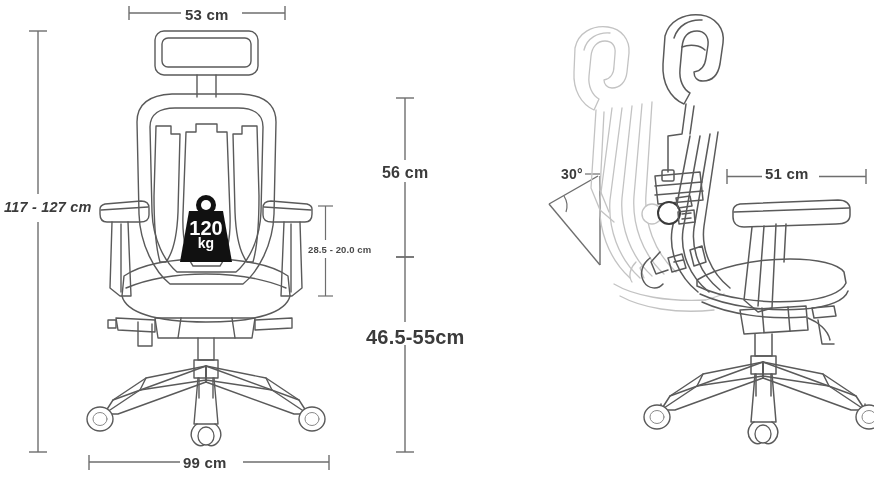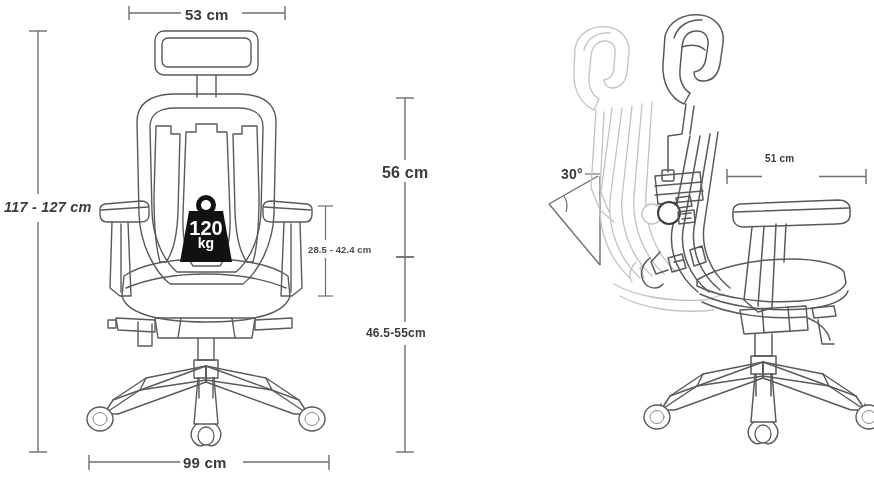--- a/index.html
+++ b/index.html
@@ -16,23 +16,23 @@
     font-weight:bold;
     color:#3b3b3b;
     white-space:nowrap;
     letter-spacing:0.2px;
     line-height:1;
   }
   #t53   {left:185px; top:7px;   font-size:15px;}
   #t74   {left:183px; top:455px; font-size:15px;}
   #t117  {left:4px;   top:200px; font-size:14.5px;font-style:italic;}
   #t56   {left:382px; top:165px; font-size:16px;}
-  #t4655 {left:366px; top:327px; font-size:12px;}
+  #t4655 {left:366px; top:327px; font-size:20px;}
   #t2835 {left:308px; top:245px; font-size:9.5px; color:#4a4a4a; letter-spacing:0.1px;}
-  #t51   {left:765px; top:154px; font-size:10px;}
+  #t51   {left:765px; top:166px; font-size:15px;}
   #t22   {left:561px; top:167px; font-size:14px;}
   #wlabel120{
     position:absolute;left:183px;top:218px;width:46px;
     text-align:center;color:#fff;font-weight:bold;font-size:20px;
     font-family:"Liberation Sans", sans-serif;line-height:1;
   }
   #wlabelkg{
     position:absolute;left:183px;top:236px;width:46px;
     text-align:center;color:#fff;font-weight:bold;font-size:14px;
     font-family:"Liberation Sans", sans-serif;line-height:1;
@@ -319,20 +319,20 @@
                C 765 445, 771 445, 775 440 C 780 434, 778 426, 772 422"></path>
       <ellipse cx="763" cy="434" rx="8" ry="9" fill="#fff" stroke="#5a5a5a" stroke-width="1.3"></ellipse>
     </g>
   </svg>
 
   <div class="dimtext" id="t53">53 cm</div>
   <div class="dimtext" id="t74">99 cm</div>
   <div class="dimtext" id="t117">117 - 127 cm</div>
   <div class="dimtext" id="t56">56 cm</div>
   <div class="dimtext" id="t4655">46.5-55cm</div>
-  <div class="dimtext" id="t2835">28.5 - 42.4 cm</div>
+  <div class="dimtext" id="t2835">28.5 - 20.0 cm</div>
   <div class="dimtext" id="t51">51 cm</div>
   <div class="dimtext" id="t22">30°</div>
 
   <div id="wlabel120">120</div>
   <div id="wlabelkg">kg</div>
 
 </div>
 
 </body></html>

